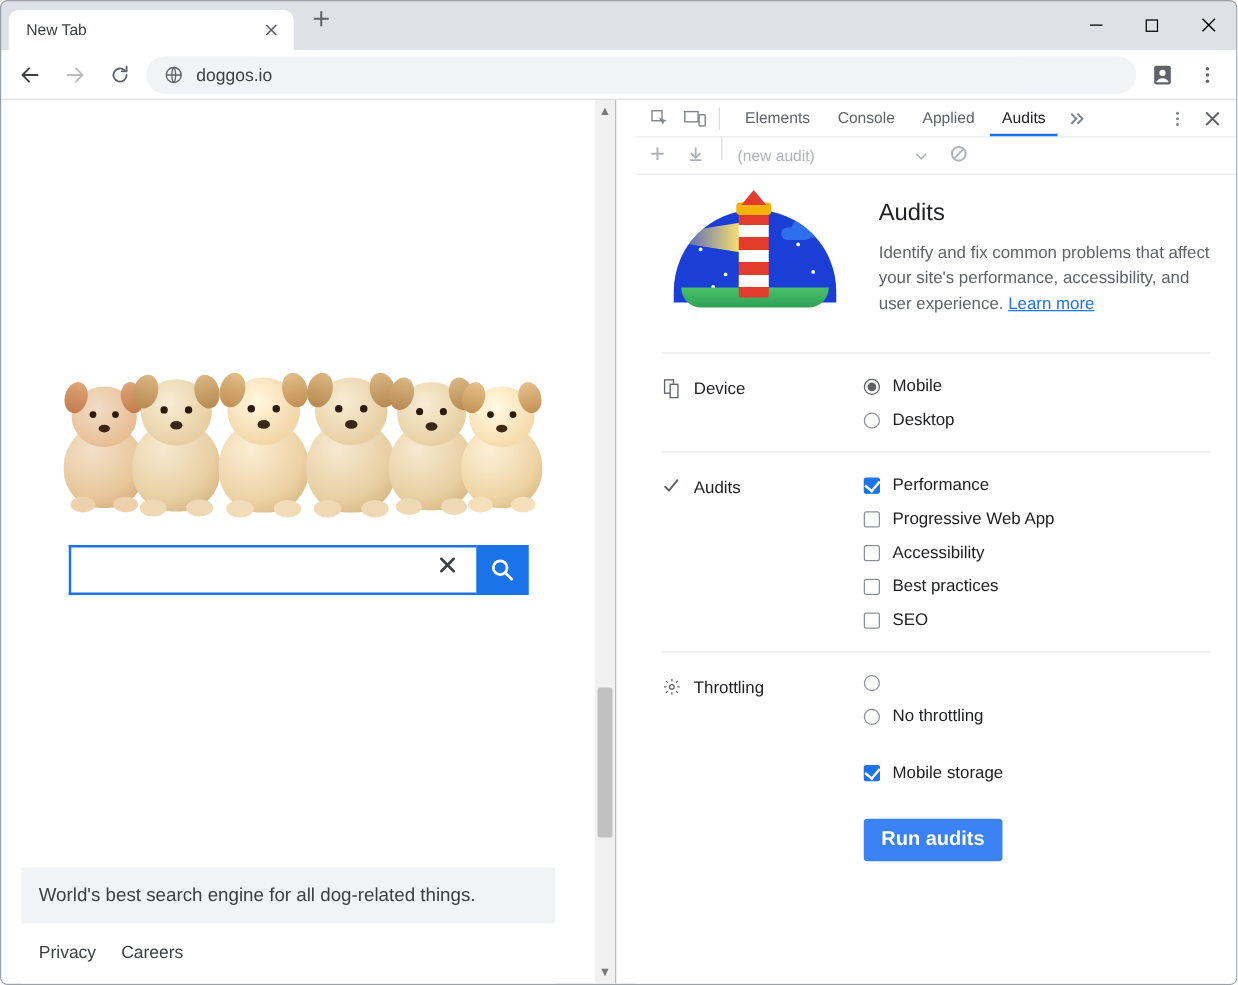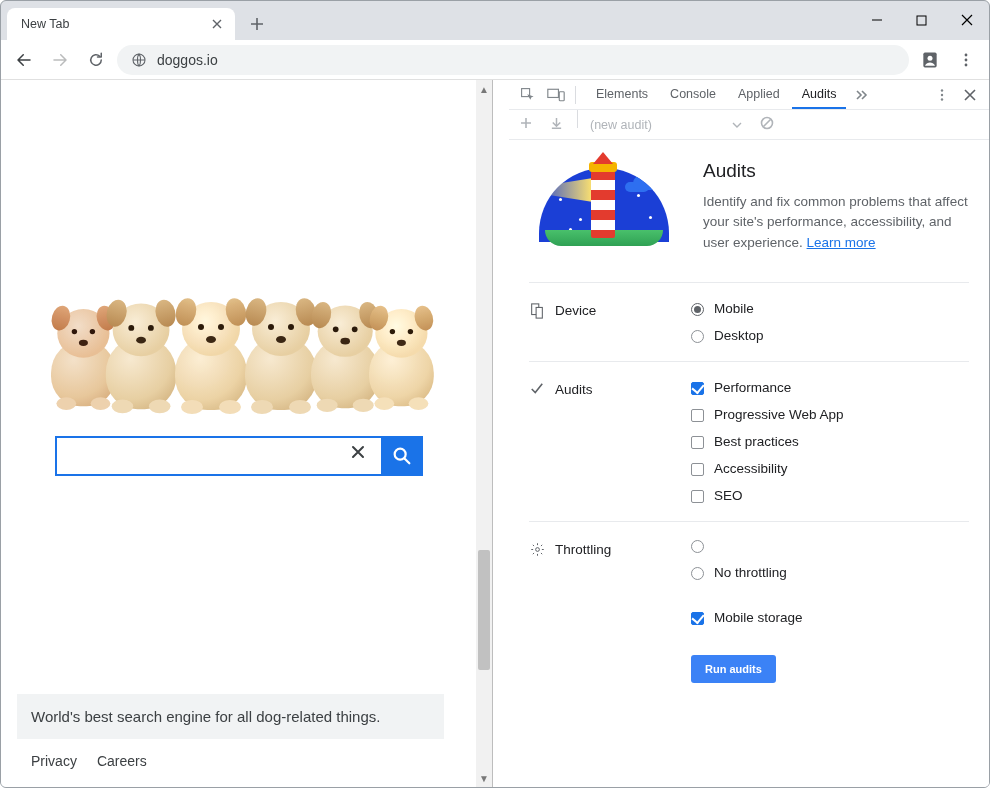--- a/index.html
+++ b/index.html
@@ -30,21 +30,21 @@
     border-radius:6px;
     overflow:hidden;
     display:flex;
     flex-direction:column;
     background:var(--chrome-bg);
   }
   
   .titlebar{
     height:39px;
     display:flex;
-    align-items:flex-end;
+    align-items:flex-start;
     padding:0 6px 0 6px;
     position:relative;
   }
   .tab{
     height:32px;
     margin-top:7px;
     background:var(--tab-bg);
     border-radius:8px 8px 0 0;
     padding:0 10px 0 14px;
     display:flex;
@@ -272,21 +272,21 @@
   }
   .check{
     width:13px;height:13px;border:1px solid #8d9196;background:#fff;position:relative;flex:none;border-radius:2px;
   }
   .check.checked{background:#1a73e8;border-color:#1a73e8;}
   .check.checked::after{
     content:"";position:absolute;left:2px;top:-1px;width:6px;height:9px;border:solid #fff;border-width:0 2px 2px 0;transform:rotate(40deg);
   }
   .run-row{padding-top:4px;}
   .run-btn{
-    display:inline-block;background:#3b82f6;color:#fff;font-size:11px;font-weight:600;
+    display:inline-block;background:#3b82f6;color:#fff;font-size:16px;font-weight:600;
     padding:8px 14px;border-radius:3px;cursor:pointer;
   }
   
   svg{display:block;}
 </style>
 </head>
 <body>
 
 <div class="window">
 
@@ -615,25 +615,25 @@
             <label class="opt">
               <span class="check checked"></span>
               <span>Performance</span>
             </label>
             <label class="opt">
               <span class="check"></span>
               <span>Progressive Web App</span>
             </label>
             <label class="opt">
               <span class="check"></span>
+              <span>Accessibility</span>
+            </label>
+            <label class="opt">
+              <span class="check"></span>
               <span>Best practices</span>
-            </label>
-            <label class="opt">
-              <span class="check"></span>
-              <span>Accessibility</span>
             </label>
             <label class="opt">
               <span class="check"></span>
               <span>SEO</span>
             </label>
           </div>
         </div>
 
         <div class="section">
           <div class="label">

